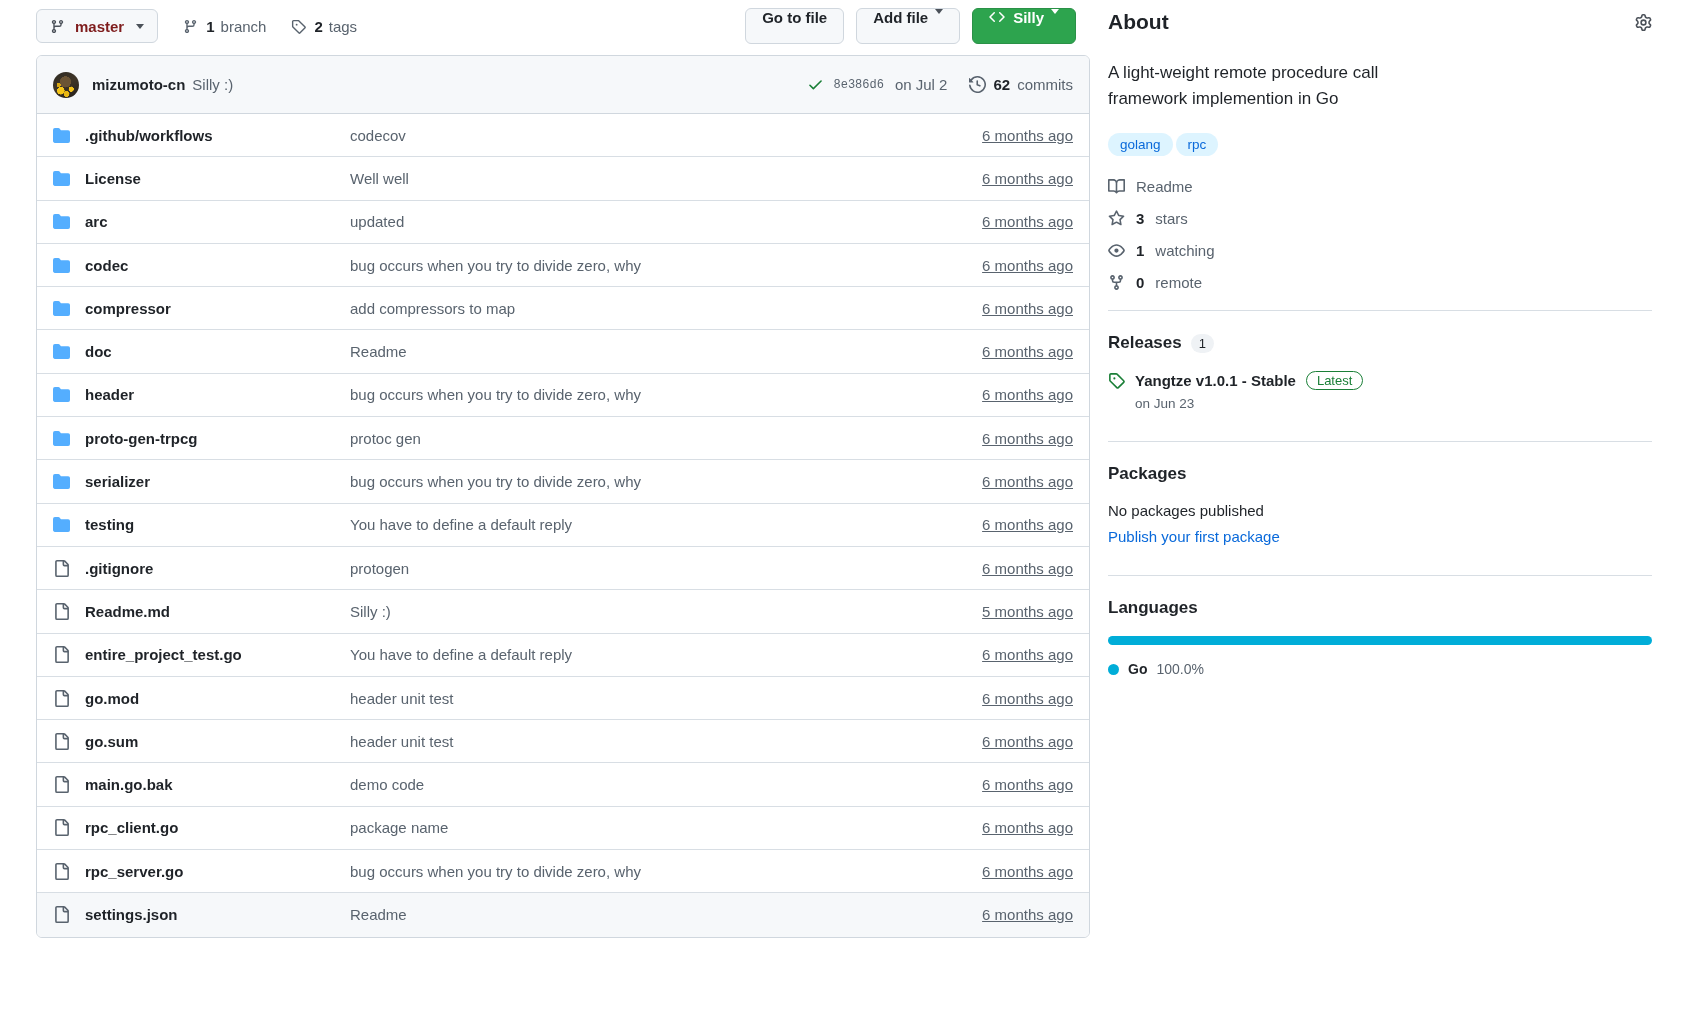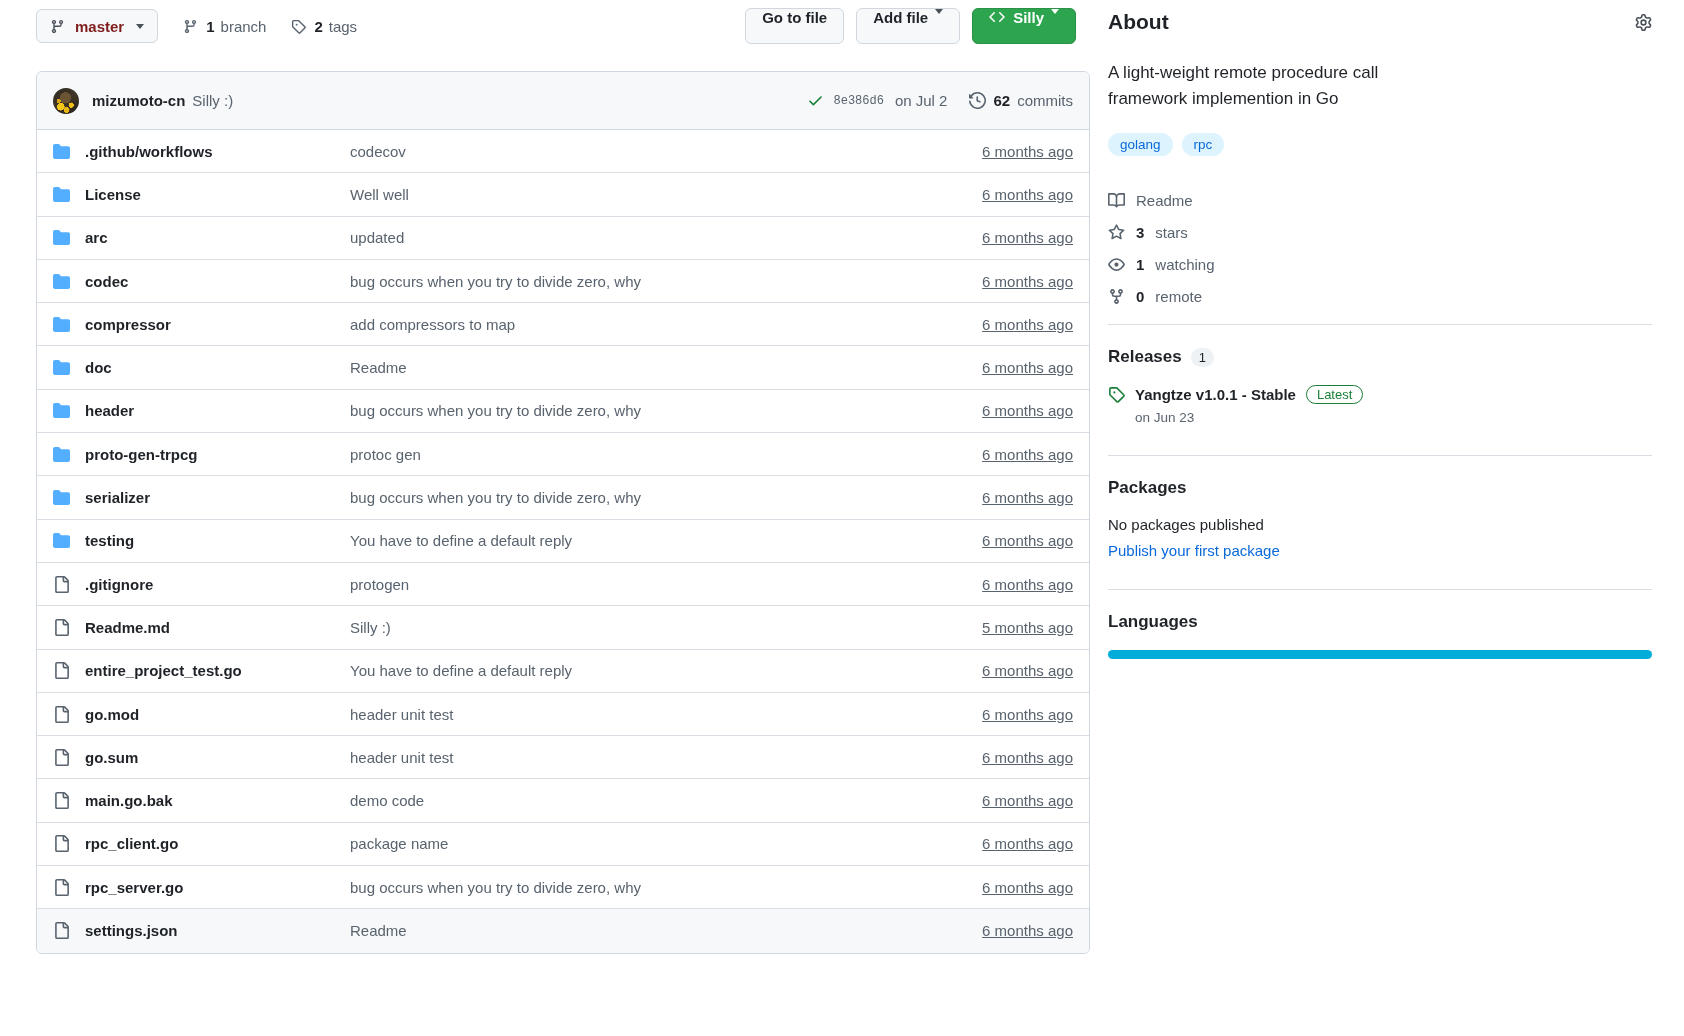--- a/index.html
+++ b/index.html
@@ -54,21 +54,21 @@
   }
   .btn-code {
     background: #2da44e; border-color: #2a9147; color: #ffffff;
     padding: 0 16px;
   }
   .btn-code .caret { border-top-color: #ffffff; }
 
   
   .filebox {
     border: 1px solid #d0d7de; border-radius: 6px;
-    overflow: hidden; margin-top: 19px; background: #fff;
+    overflow: hidden; margin-top: 3px; background: #fff;
   }
   .commitbar {
     display: flex; align-items: center;
     height: 58px; padding: 0 16px;
     background: #f6f8fa; border-bottom: 1px solid #d0d7de;
     font-size: 15px;
   }
   .avatar {
     width: 26px; height: 26px; border-radius: 50%;
     margin-right: 13px; flex: 0 0 26px;
@@ -107,21 +107,21 @@
   .fname-txt { color: #1f2328; cursor: pointer; white-space: nowrap; overflow: hidden; text-overflow: ellipsis; }
   .fmsg { flex: 1; color: #59636e; cursor: pointer; white-space: nowrap; overflow: hidden; text-overflow: ellipsis; }
   .fage { color: #59636e; text-align: right; white-space: nowrap; flex: 0 0 auto; text-decoration: underline; }
 
   
   .right { flex: 1; padding: 10px 32px 0 18px; position: relative; }
   .about-head { display: flex; align-items: center; margin-bottom: 26px; }
   .about-title { font-size: 21px; font-weight: bold; color: #1f2328; }
   .gear { margin-left: auto; cursor: pointer; color: #4b5159; display: flex; }
   .about-desc { font-size: 17px; line-height: 1.5; color: #1f2328; margin-bottom: 22px; max-width: 330px; }
-  .topics { display: flex; gap: 9px; flex-wrap: wrap; margin-bottom: 36px; }
+  .topics { display: flex; gap: 3px; flex-wrap: wrap; margin-bottom: 22px; }
   .topic {
     background: #ddf4ff; color: #0969da;
     font-size: 13.5px; padding: 4px 12px; border-radius: 12px; cursor: pointer;
   }
   .stat {
     display: flex; align-items: center; gap: 11px;
     font-size: 15px; color: #59636e; margin-bottom: 15px; cursor: pointer;
   }
   .stat b { color: #1f2328; font-weight: bold; }
   .stat .sicon { width: 17px; height: 17px; display: flex; flex: 0 0 17px; color: #59636e; }
@@ -547,14 +547,21 @@
     <div class="pkg-link">Publish your first package</div>
 
     <div class="divider" style="margin-top:30px;"></div>
 
     <div class="sec-head">
       <span class="sec-title">Languages</span>
     </div>
     <div class="lang-bar" id="lang-bar">
         <span class="lang-seg" style="width: 100%; background: rgb(0, 173, 216);"></span>
       </div>
+    <div id="lang-legend">
+        <div class="lang-item">
+          <span class="lang-dot" style="background:#00add8"></span>
+          <b>Go</b>
+          <span>100.0%</span>
+        </div>
+      </div>
   </div>
 </div>
 
 </body></html>

